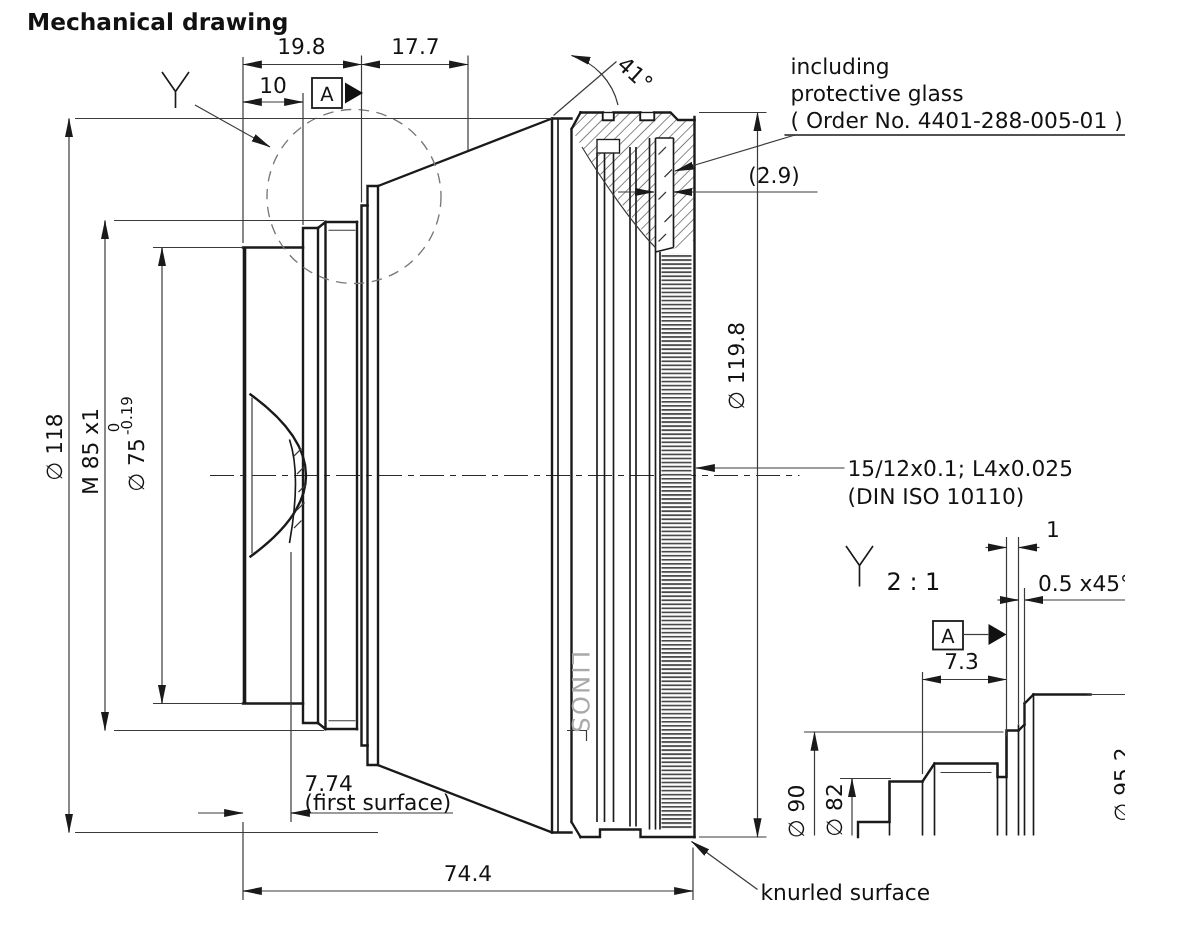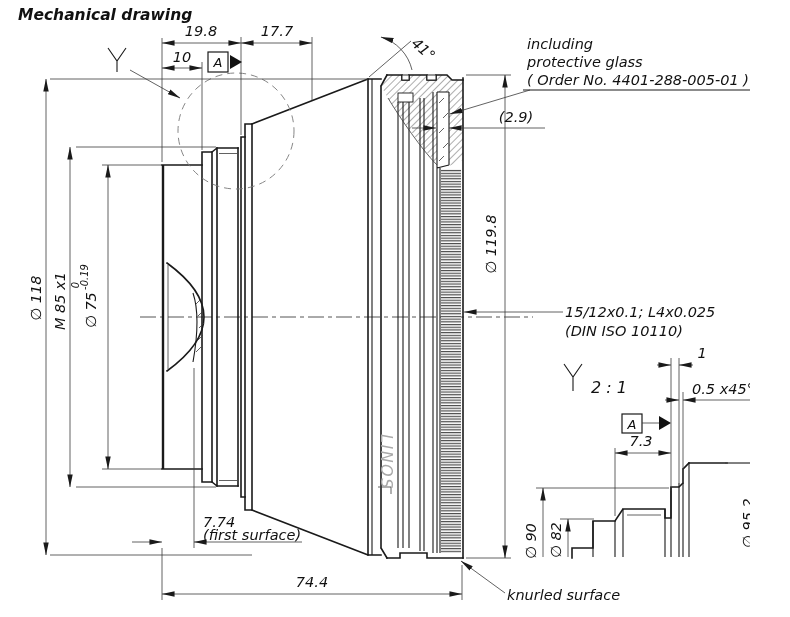--- a/index.html
+++ b/index.html
@@ -1,17 +1,17 @@
 <!DOCTYPE html>
 <html><head>
 <meta charset="utf-8">
 <style>
   html,body{margin:0;padding:0;background:#fff;}
   .page{position:relative;width:750px;height:617px;background:#ffffff;overflow:hidden;
-        font-family:"DejaVu Sans",sans-serif;font-style:italic;}
+        font-family:"DejaVu Sans",sans-serif;}
   svg{position:absolute;left:0;top:0;}
   svg text{fill:#111;font-family:"DejaVu Sans",sans-serif;font-size:14.5px;}
   .tTitle{font-weight:bold;font-size:15.5px;}
   .tSmall{font-size:10px;}
   .tDatum{font-size:13px;}
   .tScale{font-size:16px;}
   .tBrand{fill:#a9a9a9;font-size:16px;letter-spacing:1.5px;}
   .thick{stroke:#1a1a1a;stroke-width:1.6;fill:none;stroke-linecap:square;}
   .xthick{stroke:#1a1a1a;stroke-width:2.4;fill:none;}
   .med{stroke:#1a1a1a;stroke-width:1.1;fill:none;}

